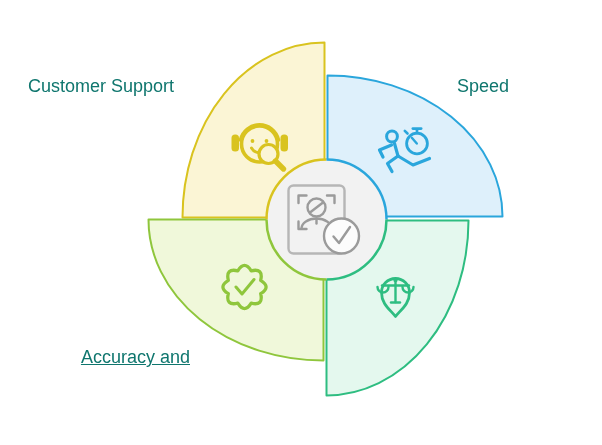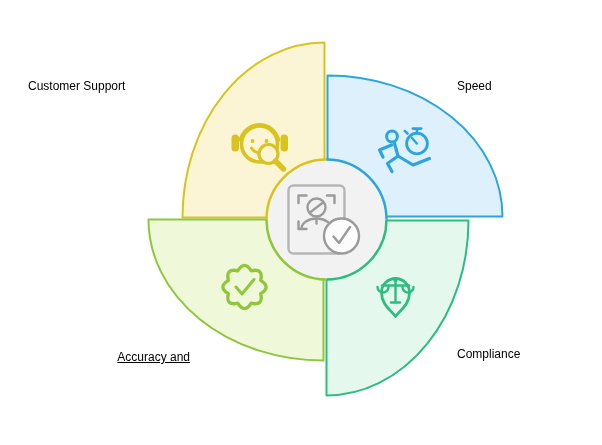--- a/index.html
+++ b/index.html
@@ -2,21 +2,21 @@
 <html><head>
 <meta charset="utf-8">
 <style>
   html,body{margin:0;padding:0;background:#ffffff;}
   .stage{
     position:relative;width:602px;height:445px;background:#ffffff;overflow:hidden;
     font-family:"Liberation Sans", sans-serif;
   }
   .stage svg{position:absolute;left:0;top:0;}
   .label{
-    position:absolute;font-size:12px;line-height:23.5px;color:#000000;
+    position:absolute;font-size:18px;line-height:23.5px;color:#0f766e;
     white-space:nowrap;
   }
   .label-customer{left:28px;top:75px;}
   .label-speed{left:457px;top:75px;}
   .label-accuracy{left:30px;top:346px;width:160px;text-align:right;white-space:normal;text-decoration:underline;}
   .label-compliance{left:457px;top:343px;}
 </style>
 </head>
 <body>
 
@@ -96,14 +96,13 @@
   </svg>
 
   <div class="label label-customer">Customer Support</div>
 
   <div class="label label-speed">Speed</div>
 
   <div class="label label-accuracy">
     <span>Accuracy and</span><br>
   </div>
 
-  <div class="label label-compliance">Compliance</div>
 </div>
 
 </body></html>

